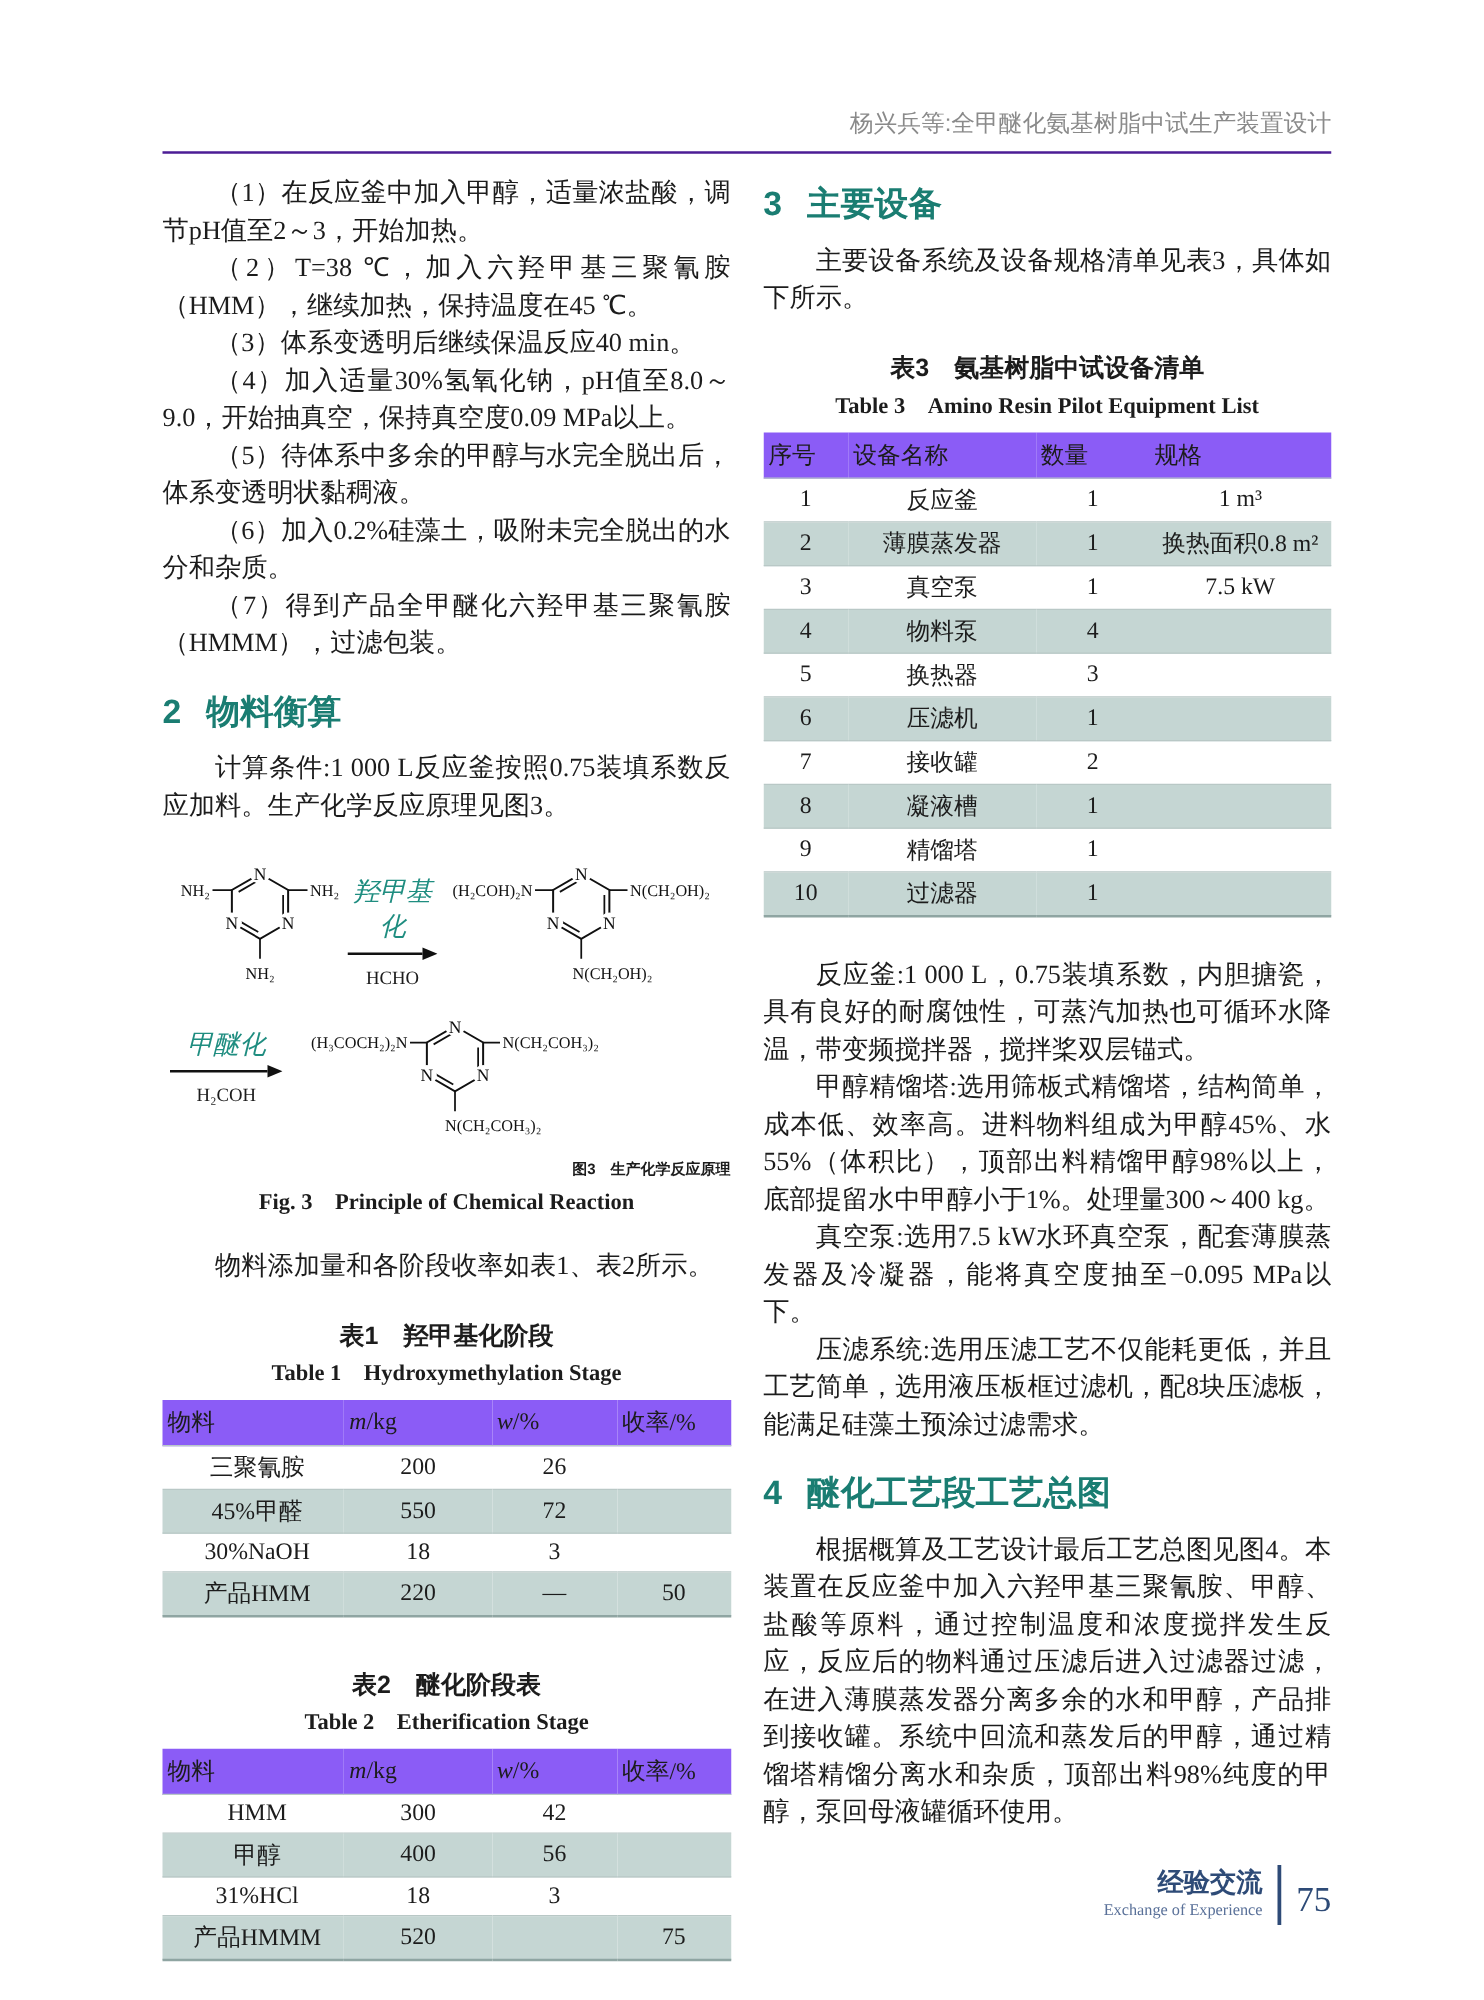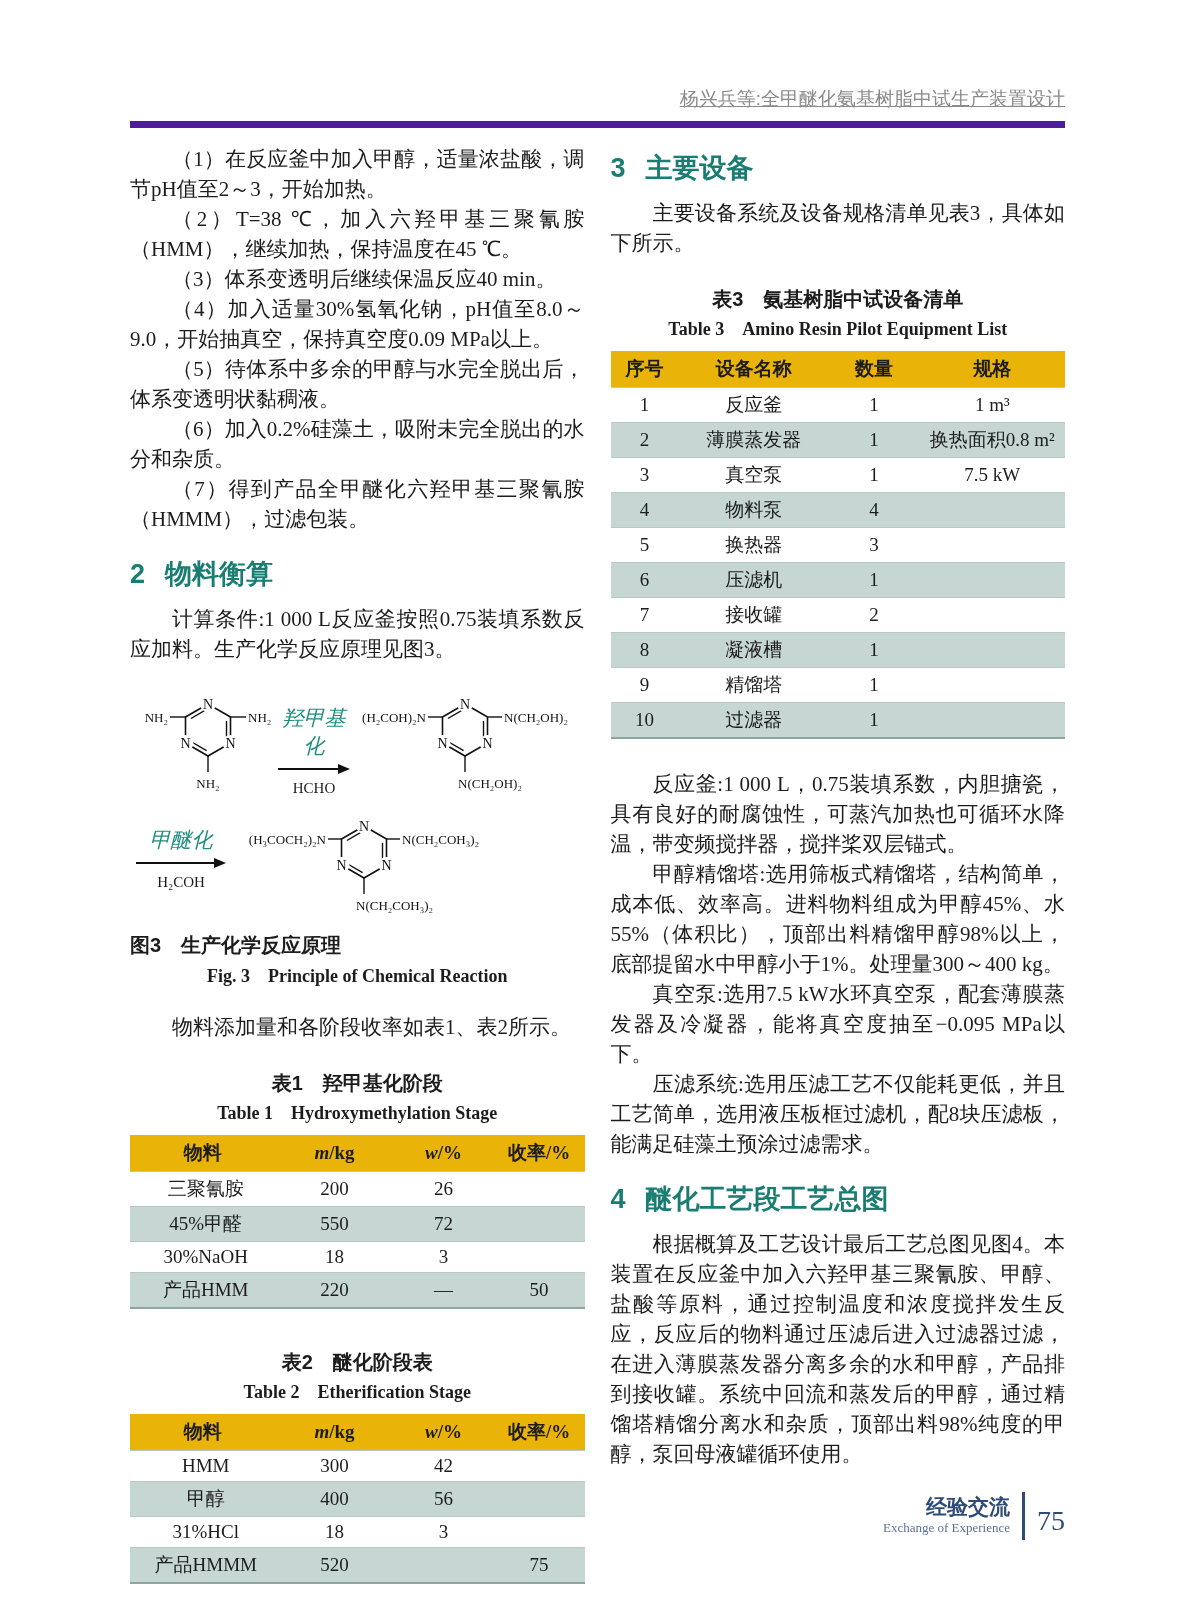--- a/index.html
+++ b/index.html
@@ -13,22 +13,21 @@
     color:#1c1c1c;
     overflow:hidden;
   }
   
   .running-header{
     text-align:right;
     font-family:"Liberation Sans",sans-serif;
     font-size:19px;
     color:#8a8a8a;
     padding-bottom:9px;
-    border-bottom:7px solid #4c1d95;
-    text-decoration:underline;
+    border-bottom:2px solid #4c1d95;
   }
   .columns{display:flex;gap:26px;margin-top:16px;}
   .col{flex:1;min-width:0;}
 
   .para{
     font-size:21px;line-height:30px;
     text-align:justify;text-indent:2em;
     margin:0;
   }
   .section-heading{
@@ -48,43 +47,43 @@
   .rxn-arrow{flex:none;text-align:center;margin-top:26px;}
   .rxn-arrow .rxn-zh{
     color:#1f8d80;font-size:21px;font-style:italic;
     font-family:"Liberation Serif",serif;margin-bottom:1px;
   }
   .rxn-arrow .rxn-formula{font-size:15px;margin-top:1px;}
   .mol{flex:none;}
   svg text{font-family:"Liberation Serif",serif;font-size:13px;fill:#111;}
   svg .ring-n{font-size:14px;text-anchor:middle;}
   .fig-caption-zh{
-    text-align:left;font-family:"Liberation Sans",sans-serif;
-    font-weight:bold;font-size:20px;margin-top:12px;
+    text-align:right;font-family:"Liberation Sans",sans-serif;
+    font-weight:bold;font-size:12px;margin-top:12px;
   }
   .fig-caption-en{
     text-align:center;font-family:"Liberation Serif",serif;
     font-weight:bold;font-size:18px;margin-top:5px;
   }
 
   
   .table-caption-zh{
     text-align:center;font-family:"Liberation Sans",sans-serif;
     font-weight:bold;font-size:20px;margin-top:28px;
   }
   .table-caption-en{
     text-align:center;font-family:"Liberation Serif",serif;
     font-weight:bold;font-size:18px;margin-top:4px;
   }
   table.data{
     width:100%;border-collapse:collapse;margin-top:10px;
     font-size:19px;border-bottom:2px solid #8fa5a2;
   }
   table.data th{
-    background:#eab308;font-weight:bold;padding:5px 4px;text-align:center;
+    background:#8b5cf6;font-weight:normal;padding:5px 4px;text-align:left;
   }
   table.data td{padding:4px 4px;border-top:1px solid #b9c8c6;text-align:center;}
   table.data td.l{text-align:center;padding-left:10px;}
   table.data tr.shade td{background:#c5d6d3;}
 
   
   .footer{
     position:absolute;top:1492px;right:122px;
     display:flex;align-items:center;gap:12px;
   }

